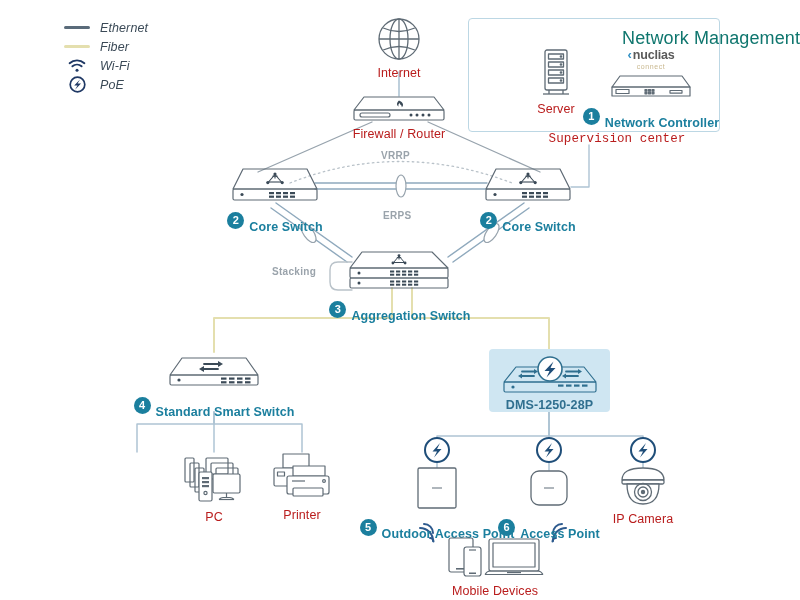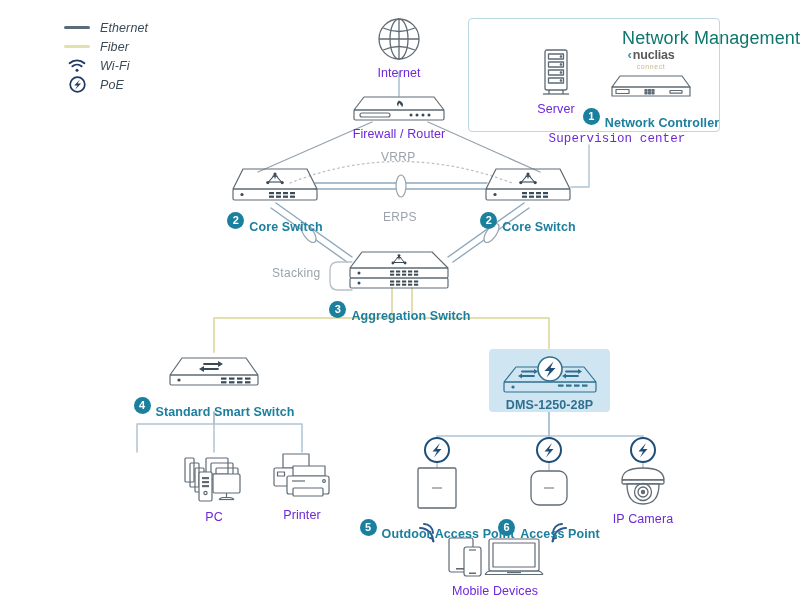--- a/index.html
+++ b/index.html
@@ -13,21 +13,21 @@
 
   
   .legend{position:absolute;left:62px;top:18px;font-style:italic;}
   .lg-row{display:flex;align-items:center;height:19px;}
   .lg-swatch{width:30px;display:flex;align-items:center;justify-content:center;}
   .lg-line{width:26px;height:3px;border-radius:2px;}
   .lg-label{font-size:12.5px;color:#3b4a57;margin-left:8px;letter-spacing:.1px;}
 
   
   .node{position:absolute;display:flex;flex-direction:column;align-items:center;}
-  .cap{font-size:12.5px;color:#6d28d9;margin-top:4px;white-space:nowrap;letter-spacing:.1px;}
+  .cap{font-size:12.5px;color:#b91c1c;margin-top:4px;white-space:nowrap;letter-spacing:.1px;}
   .cap-tag{display:flex;align-items:center;gap:5px;margin-top:4px;white-space:nowrap;}
   .badge{
     width:17px;height:17px;border-radius:50%;background:#1b7f9e;color:#fff;
     font-size:11px;font-weight:bold;display:flex;align-items:center;justify-content:center;
     flex:0 0 auto;line-height:1;
   }
   .tag-text{font-size:12.5px;color:#1b7f9e;font-weight:bold;letter-spacing:.1px;margin-top:13px;}
 
   
   .mgmt-box{
@@ -36,21 +36,21 @@
   }
   .mgmt-title{
     position:absolute;top:10px;left:0;width:100%;text-align:right;
     font-size:18px;color:#0f766e;letter-spacing:.1px;
   }
   .hl-box{
     position:absolute;left:489px;top:349px;width:121px;height:63px;
     background:#cfe6f2;border-radius:4px;
   }
 
-  .fb-label{position:absolute;font-size:12px;color:#9aa3ab;letter-spacing:.3px;}
+  .fb-label{position:absolute;font-size:10px;color:#9aa3ab;letter-spacing:.3px;font-weight:bold;}
 
   .nuclias{display:flex;flex-direction:column;align-items:center;line-height:1;margin-bottom:1px;}
   .nuclias-main{font-size:12.5px;font-weight:bold;color:#5a5a5a;letter-spacing:-.2px;}
   .nuclias-chev{color:#2f8fc4;font-weight:bold;font-size:13px;margin-right:1px;}
   .nuclias-sub{font-size:7px;color:#c9b88f;letter-spacing:.6px;margin-top:1px;}
 </style>
 </head>
 <body>
 
 <div id="stage">

